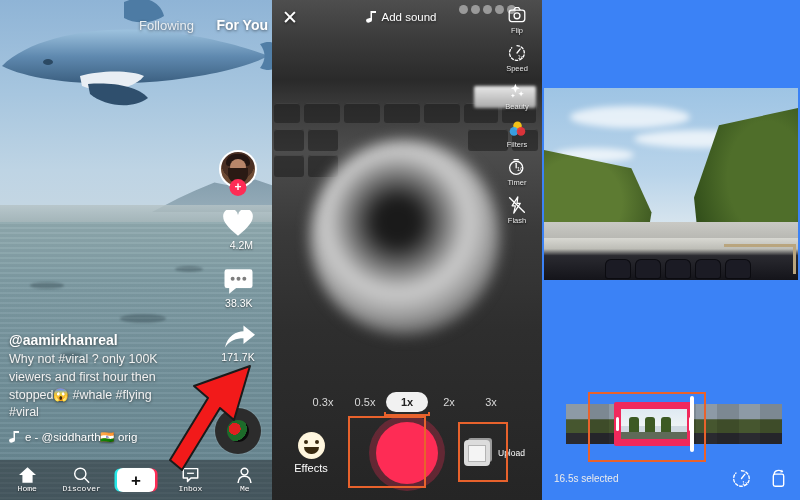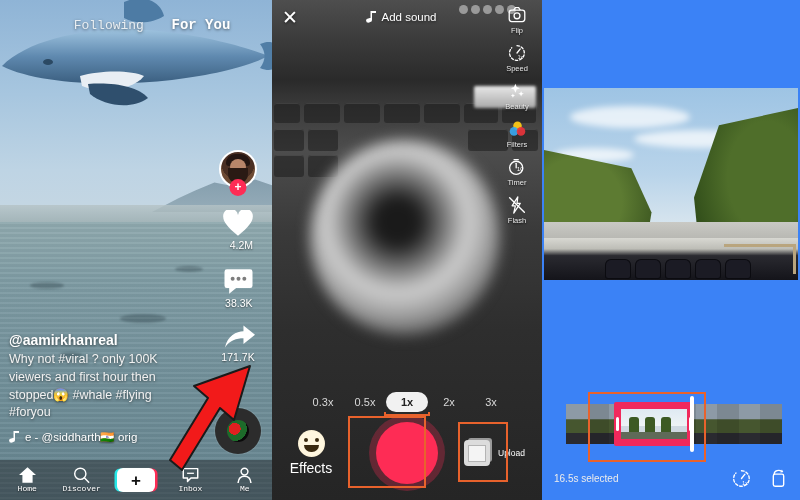--- a/index.html
+++ b/index.html
@@ -20,22 +20,22 @@
   .shore { position:absolute; left:0; top:205px; width:100%; height:22px;
            background:linear-gradient(180deg,#b5c3c6,#93a6a8); opacity:.8; }
   .sea { position:absolute; left:0; top:222px; width:100%; height:278px;
          background:linear-gradient(180deg,#8fa9ae 0%,#7e9ba3 22%,#72909a 55%,#63828d 100%); }
   .sea::after{ content:""; position:absolute; inset:0;
     background:repeating-linear-gradient(180deg,rgba(255,255,255,.05) 0 2px,rgba(0,0,0,.03) 2px 5px); }
   .ripple{ position:absolute; background:rgba(40,60,70,.35); border-radius:50%; filter:blur(1.2px); }
 
   .whale { position:absolute; left:-8px; top:-6px; width:288px; height:130px; }
 
-  .feedtabs { position:absolute; top:16px; left:16px; width:100%; text-align:center; z-index:8;
-              text-shadow:0 1px 3px rgba(0,0,0,.5);font-family:Liberation Mono, monospace; }
+  .feedtabs { position:absolute; top:16px; left:5px; width:100%; text-align:right; z-index:8;
+              text-shadow:0 1px 3px rgba(0,0,0,.5); }
   .feedtabs span { color:#e9eef2; font-size:13px; margin:0 9px; }
   .feedtabs .active { color:#fff; font-weight:bold; font-size:14px; }
 
   .railr { position:absolute; right:8px; top:150px; width:52px; z-index:9;
            display:flex; flex-direction:column; align-items:center; }
   .avatarwrap { position:relative; margin-bottom:22px; }
   .avatar { width:38px; height:38px; border-radius:50%; border:2px solid #fff; overflow:hidden;
             background:radial-gradient(circle at 50% 34%,#c79a77 0 26%,#4a2f23 27% 58%,#6d4a34 59% 100%); }
   .avatar .face{ position:absolute; left:50%; top:9px; transform:translateX(-50%);
                  width:16px; height:16px; border-radius:50%; background:#b8866a; }
@@ -106,21 +106,21 @@
 
   .recrow { position:absolute; left:0; bottom:6px; width:100%; height:82px; z-index:9;
             display:flex; align-items:center; }
   .effects { width:78px; display:flex; flex-direction:column; align-items:center; gap:3px; }
   .efico { width:27px; height:27px; border-radius:50%;
            background:radial-gradient(circle,#fff7e0 0 60%,#f4e2b8 100%); position:relative; }
   .efico::before{ content:""; position:absolute; left:6px; top:8px; width:4px; height:4px;
                   border-radius:50%; background:#3a2a10; box-shadow:11px 0 0 #3a2a10; }
   .efico::after{ content:""; position:absolute; left:6px; top:15px; width:15px; height:7px;
                  border-radius:0 0 9px 9px; background:#3a2a10; }
-  .eflbl { color:#fff; font-size:14px; }
+  .eflbl { color:#fff; font-size:11px; }
   .recwrap { flex:1; display:flex; align-items:center; justify-content:center; }
   .recbtn { width:62px; height:62px; border-radius:50%; background:#fe2c55;
             box-shadow:0 0 0 7px rgba(254,44,85,.28); }
   .upload { width:78px; display:flex; flex-direction:row; align-items:center; gap:8px; }
   .upico { width:26px; height:26px; border-radius:4px; background:#dcdcdc; position:relative;
            box-shadow:3px -3px 0 -1px #9a9a9a; }
   .upico::after{ content:""; position:absolute; left:4px; top:5px; right:4px; bottom:4px;
                  background:#f4f4f4; border:1px solid #b4b4b4; }
   .uplbl { color:#fff; font-size:8.5px; }
 
@@ -253,21 +253,21 @@
 
     <div class="disc">
       <div class="note"></div>
     </div>
 
     <div class="caption">
       <div class="cap-user">@aamirkhanreal</div>
       <div class="cap-text">Why not #viral ? only 100K</div>
       <div class="cap-text">viewers and first hour then</div>
       <div class="cap-text">stopped😱 #whale #flying</div>
-      <div class="cap-text">#foryou</div>
+      <div class="cap-text">#viral</div>
       <div class="cap-music">
         <svg width="11" height="12" viewBox="0 0 11 12">
           <path d="M4 0 h6 v2 h-4 v7 a2 2 0 1 1 -1.5 -1.95 V0 Z" fill="#fff"></path>
           <circle cx="2.3" cy="9.6" r="2.2" fill="#fff"></circle>
         </svg>
         <span>e - @siddharth🇮🇳    orig</span>
       </div>
     </div>
 
     <div class="navbar">

